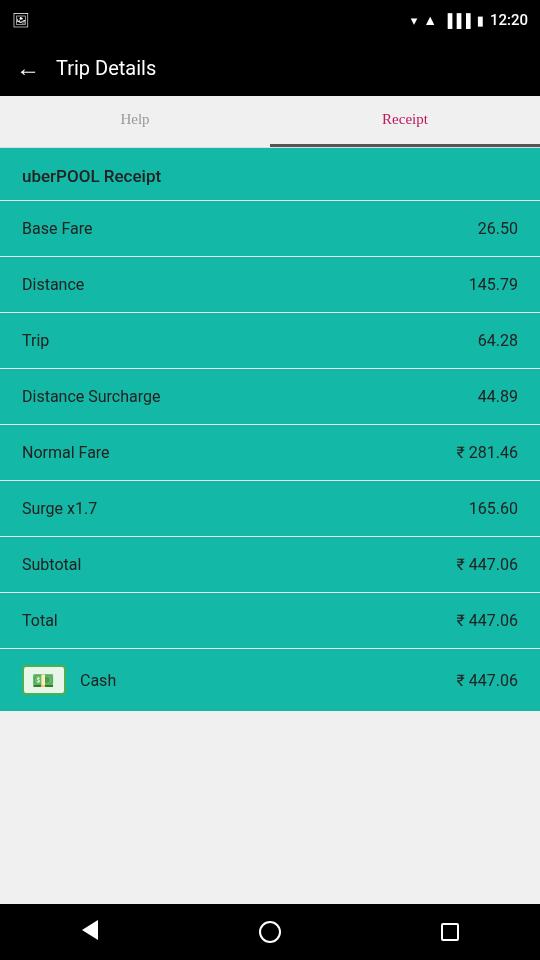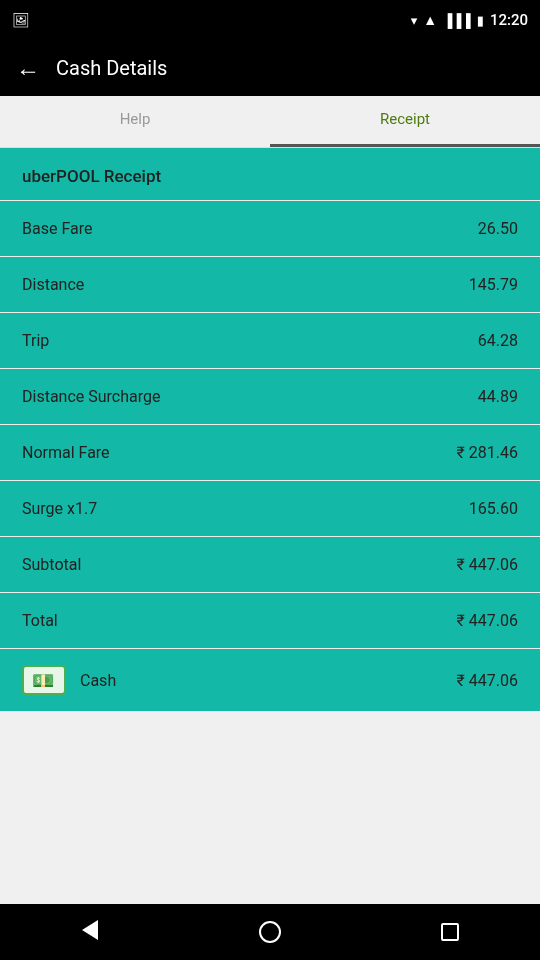--- a/index.html
+++ b/index.html
@@ -66,35 +66,36 @@
     }
 
     
     .tabs-container {
       width: 540px;
       height: 52px;
       background: #f0f0f0;
       display: flex;
       align-items: flex-end;
       border-bottom: 1px solid #ddd;
+      font-family: Liberation Serif, serif;
     }
     .tab {
       flex: 1;
       height: 100%;
       display: flex;
       align-items: center;
       justify-content: center;
       cursor: pointer;
       font-size: 15px;
       color: #999;
       border-bottom: 3px solid transparent;
       padding-bottom: 2px;
     }
     .tab.active {
-      color: #4d7c0f;
+      color: #be185d;
       border-bottom: 3px solid #555;
     }
 
     
     .content {
       width: 540px;
       background: #14b8a6;
       padding: 0;
     }
 
@@ -201,21 +202,21 @@
     <span style="color:#fff;font-size:13px;">▐▐▐</span>
     <span style="color:#fff;font-size:13px;">▮</span>
     <span class="status-time">12:20</span>
   </div>
 </div>
 
 <div class="nav-bar">
   <div class="back-btn">
     <span style="font-size:24px; color:#fff;">←</span>
   </div>
-  <span class="nav-title">Cash Details</span>
+  <span class="nav-title">Trip Details</span>
 </div>
 
 <div class="tabs-container">
   <div class="tab">
     <span>Help</span>
   </div>
   <div class="tab active">
     <span>Receipt</span>
   </div>
 </div>

